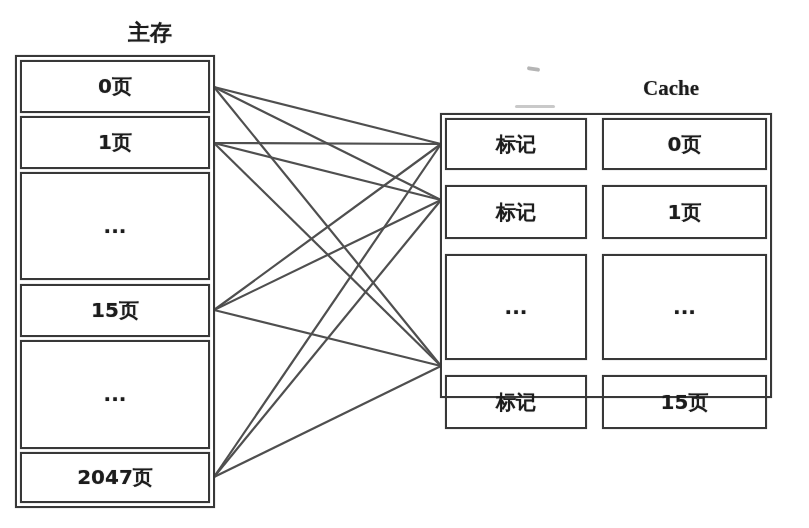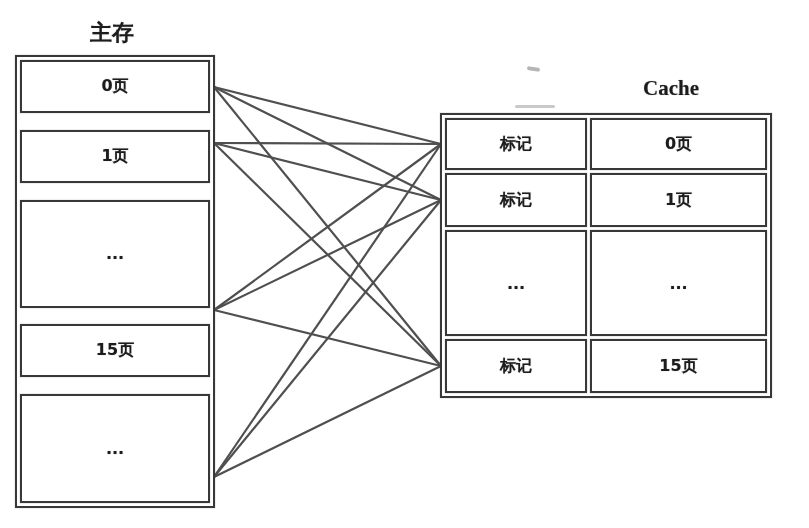--- a/index.html
+++ b/index.html
@@ -15,20 +15,21 @@
   .title {
     position: absolute;
     z-index: 3;
     text-align: center;
     font-weight: 600;
     text-shadow: 0 0 1px rgba(40,40,40,0.45);
   }
   .mm-title {
     left: 52px; top: 18px; width: 120px;
     font-size: 22px;
+    text-align: right;
   }
   .cache-title {
     left: 611px; top: 76px; width: 120px;
     font-size: 21px;
     font-family: Liberation Serif, serif;
   }
   svg.lines { position: absolute; left: 0; top: 0; z-index: 1; }
 
   
   .mm-table {
@@ -44,21 +45,21 @@
     background: transparent;
     z-index: 2;
     box-shadow: 0 0 1px rgba(60,60,60,0.5);
   }
   .cell {
     border: 2px solid #383838;
     box-sizing: border-box;
     display: flex;
     align-items: center;
     justify-content: center;
-    font-size: 16px;
+    font-size: 20px;
     font-weight: 600;
     text-shadow: 0 0 1px rgba(40,40,40,0.45);
     background: transparent;
     box-shadow: 0 0 1px rgba(60,60,60,0.5);
   }
   .mm-table .cell:nth-child(1) { height: 53px; }
   .mm-table .cell:nth-child(2) { height: 53px; }
   .mm-table .cell:nth-child(3) { height: 108px; }
   .mm-table .cell:nth-child(4) { height: 53px; }
   .mm-table .cell:nth-child(5) { height: 109px; }
@@ -68,21 +69,21 @@
   .cache-table {
     position: absolute;
     left: 440px; top: 113px;
     width: 332px; height: 285px;
     border: 2px solid #383838;
     box-sizing: border-box;
     padding: 3px;
     display: grid;
     grid-template-columns: 142px 1fr;
     grid-template-rows: 52px 54px 106px 54px;
-    gap: 3px;
+    gap: 15px;
     z-index: 2;
     background: transparent;
     box-shadow: 0 0 1px rgba(60,60,60,0.5);
   }
 
   
   .whiteout {
     position: absolute;
     left: 478px; top: 72px;
     width: 104px; height: 37px;
@@ -116,20 +117,21 @@
   <div class="title mm-title">主存</div>
 
   <div class="title cache-title">Cache</div>
 
   <div class="mm-table">
     <div class="cell">0页</div>
     <div class="cell">1页</div>
     <div class="cell">...</div>
     <div class="cell">15页</div>
     <div class="cell">...</div>
+    <div class="cell">2047页</div>
   </div>
 
   <div class="whiteout"></div>
   <div class="remnant remnant-top"></div>
   <div class="remnant remnant-bottom"></div>
 
   <div class="cache-table">
     <div class="cell">标记</div>
     <div class="cell">0页</div>
     <div class="cell">标记</div>

